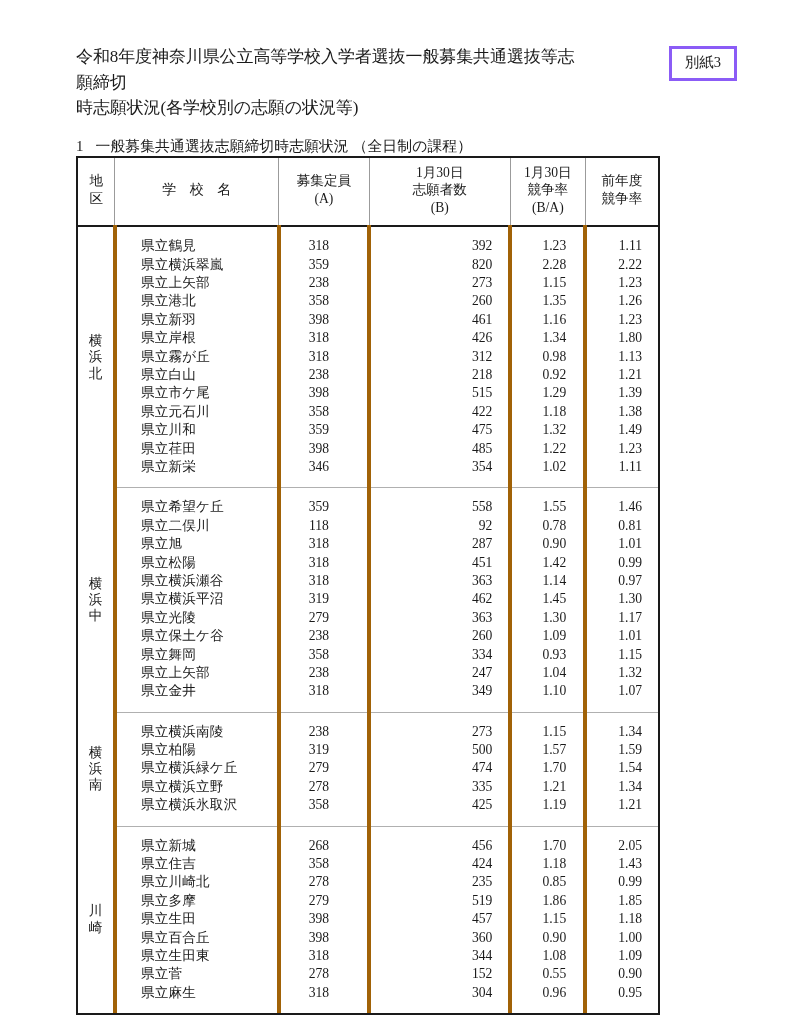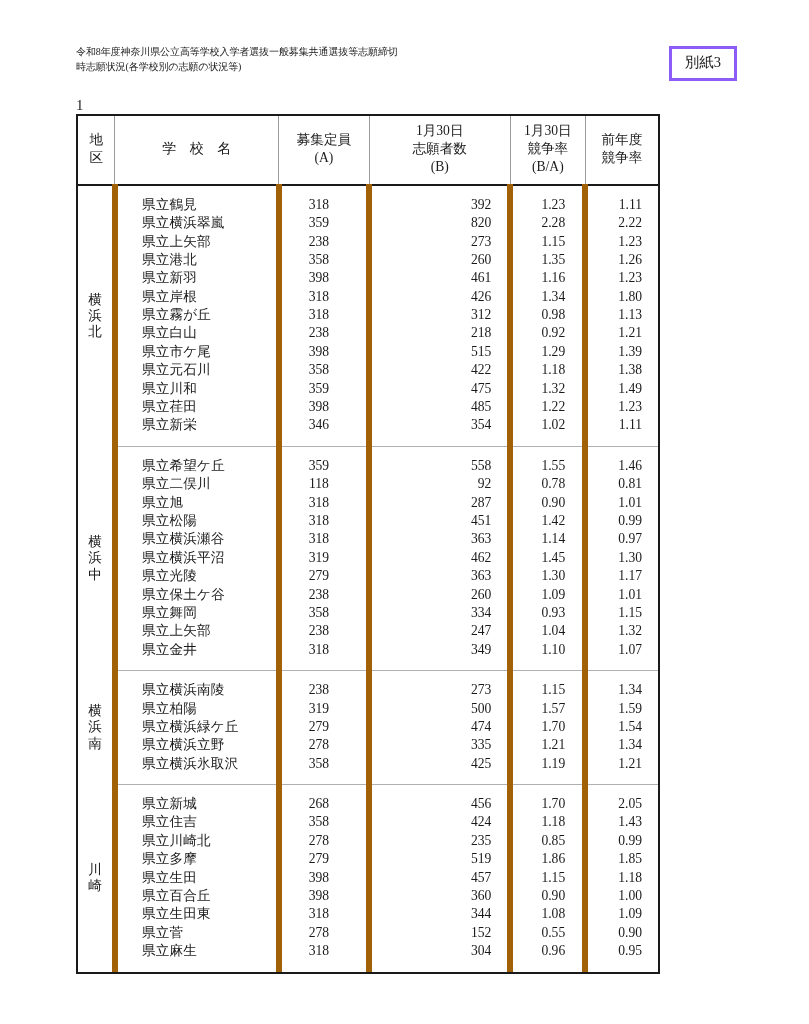--- a/index.html
+++ b/index.html
@@ -25,21 +25,21 @@
   }
 
   
   .doc-header {
     display: flex;
     align-items: flex-start;
     justify-content: space-between;
     gap: 14px;
   }
   .doc-title {
-    font-size: 10px;
+    font-size: 17px;
     line-height: 1.5;
     letter-spacing: -0.1px;
     max-width: 512px;
     white-space: pre-line;
   }
   .ref-box {
     flex: 0 0 auto;
     border: 3px solid #8b5cf6;
     font-size: 14.5px;
     padding: 6px 13px 7px;
@@ -108,21 +108,21 @@
     text-indent: 5px;
     font-size: 14px;
   }
   .hd-l1 { display: block; }
   .hd-l2 { display: block; }
   .hd-l3 { display: block; }
 
   
   table.stats td {
     padding: 0;
-    border-right: 6px solid #a16207;
+    border-right: 4px solid #a16207;
     vertical-align: middle;
   }
   table.stats td:last-child { border-right: none; margin-left: 28px; }
 
   td.region-cell {
     text-align: center;
     font-size: 13.6px;
     line-height: 1.2;
     padding: 4px 0;
   }
@@ -188,20 +188,21 @@
 <div class="page">
 
   <div class="doc-header">
     <div class="doc-title">令和8年度神奈川県公立高等学校入学者選抜一般募集共通選抜等志願締切
 時志願状況(各学校別の志願の状況等)</div>
     <div class="ref-box">別紙3</div>
   </div>
 
   <div class="section-line">
     <span class="section-no">1</span>
+    <span>一般募集共通選抜志願締切時志願状況 （全日制の課程）</span>
   </div>
 
 
   <div class="tbl-wrap">
     <table class="stats">
       <colgroup>
         <col class="c-region">
           <col class="c-school">
           <col class="c-quota">
         <col class="c-appl">

